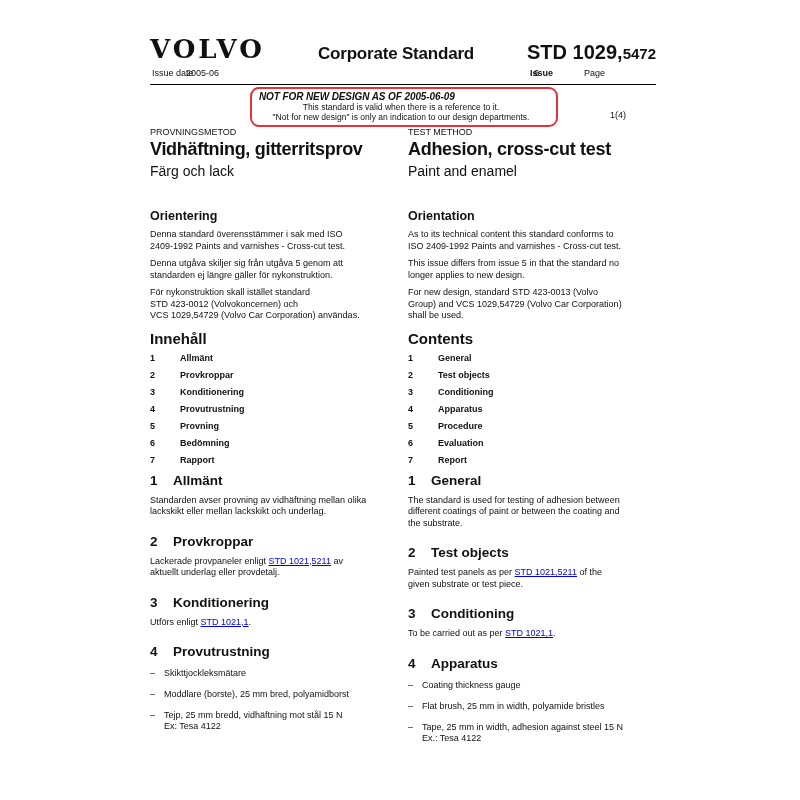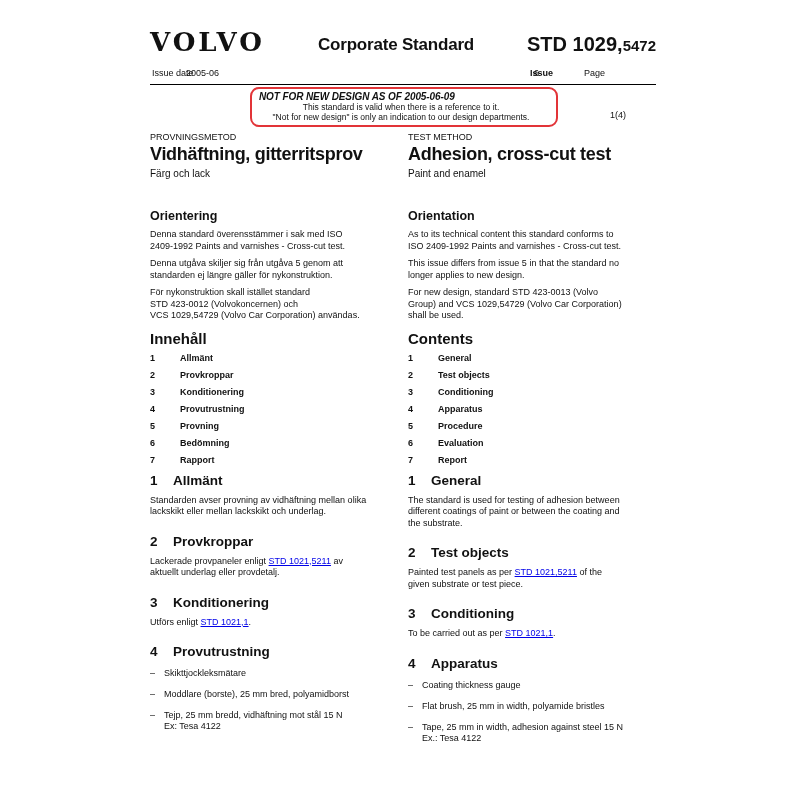--- a/index.html
+++ b/index.html
@@ -7,21 +7,21 @@
   body {
     background: #ffffff;
     color: #111111;
     font-family: "Liberation Sans", sans-serif;
     position: relative;
     overflow: hidden;
   }
   .page { position: absolute; left: 150px; top: 18px; width: 506px; }
 
   
-  .header { display: flex; justify-content: space-between; align-items: center; height: 46px; }
+  .header { display: flex; justify-content: space-between; align-items: flex-end; height: 46px; }
   .logo {
     font-family: "DejaVu Serif", serif;
     font-weight: bold;
     font-size: 26px;
     letter-spacing: 3px;
     margin-top: 2px;
   }
   .cs-title { font-size: 17px; font-weight: bold; margin-top: 7px; letter-spacing: -0.2px; }
   .std-num  { font-size: 20px; font-weight: bold; margin-top: 7px; white-space: nowrap; }
   .std-num .suffix { font-size: 15px; }
@@ -42,27 +42,27 @@
     margin: 2px 0 0 100px;
     width: 308px;
     border: 2px solid #e23438;
     border-radius: 9px;
     padding: 2px 13px 3px 7px;
   }
   .notice-title { font-size: 10px; font-weight: bold; font-style: italic; letter-spacing: -0.1px; }
   .notice-line  { font-size: 8.5px; line-height: 10px; text-align: center; }
 
   
-  .columns { display: flex; margin-top: 5px; }
+  .columns { display: flex; }
   .col { width: 247px; }
   .col-left { margin-right: 11px; }
 
   .method-label { font-size: 9px; }
   .doc-title { font-size: 18px; font-weight: bold; letter-spacing: -0.3px; margin-top: 2px; white-space: nowrap; }
-  .doc-subtitle { font-size: 10px; margin-top: 3px; }
+  .doc-subtitle { font-size: 14px; margin-top: 3px; }
 
   .h-orient { font-size: 12.5px; font-weight: bold; margin-top: 30px; }
   p.body { font-size: 9px; line-height: 11.5px; margin-top: 6px; white-space: pre-line; }
 
   .h-contents { font-size: 15px; font-weight: bold; margin-top: 8px; }
   .toc { margin-top: 6px; }
   .toc-item { display: flex; font-size: 9px; font-weight: bold; line-height: 11px; margin-bottom: 6px; }
   .toc-num { width: 30px; flex: none; }
 
   .h-section { display: flex; font-size: 13.5px; font-weight: bold; margin-top: 16px; line-height: 16px; }

